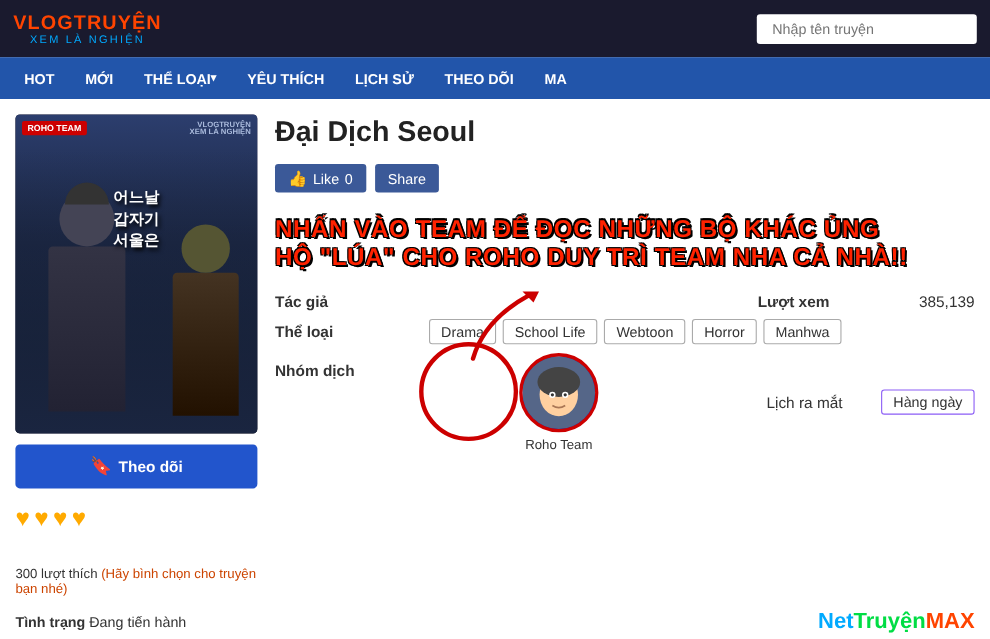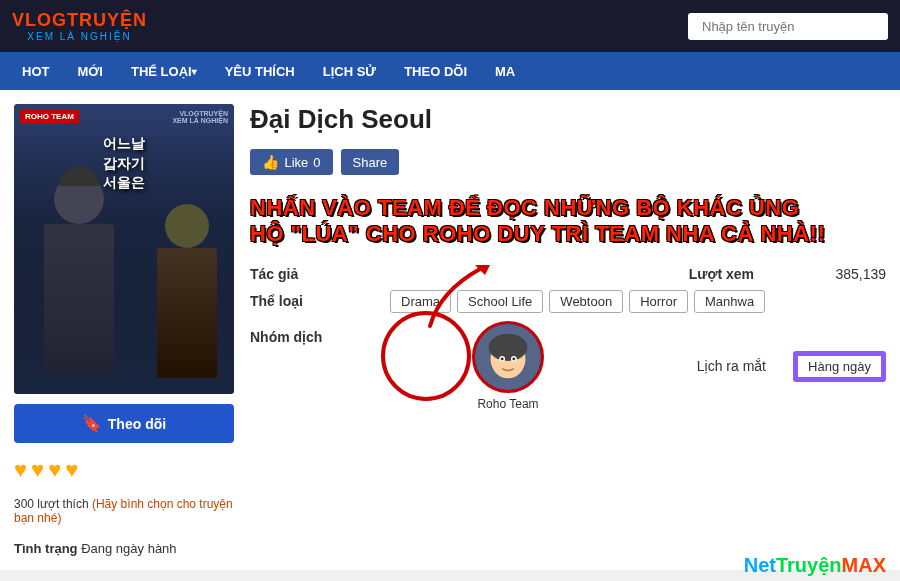--- a/index.html
+++ b/index.html
@@ -161,21 +161,21 @@
       margin-top: 4px;
     }
     .star {
       color: #ffaa00;
       font-size: 22px;
     }
 
     .rating-text {
       font-size: 12px;
       color: #333;
-      margin-top: 4px;
+      margin-top: 20px;
     }
     .rating-link {
       color: #cc4400;
       font-size: 12px;
       cursor: pointer;
     }
 
     .status-row {
       font-size: 13px;
       color: #333;
@@ -321,21 +321,21 @@
       position: absolute;
       top: -60px;
       left: 30px;
       width: 80px;
       height: 70px;
       pointer-events: none;
       z-index: 10;
     }
 
     .release-badge {
-      border: 5px solid #8b5cf6;
+      border: 1px solid #8b5cf6;
       padding: 3px 10px;
       border-radius: 3px;
       font-size: 13px;
       color: #333;
       background: #fff;
     }
 
     .lich-ra-mat-label {
       font-size: 14px;
       font-weight: normal;
@@ -398,21 +398,21 @@
         <div style="position:absolute;bottom:0;right:10px;width:75px;height:190px;z-index:2;">
           <div style="width:44px;height:44px;background:#553;border-radius:50%;margin:0 auto;position:relative;">
           </div>
           <div style="width:60px;height:130px;background:linear-gradient(180deg,#443322 0%,#221100 100%);margin:0 auto;border-radius:4px 4px 0 0;"></div>
         </div>
 
         <div class="cover-team-badge">ROHO TEAM</div>
         <div class="cover-watermark">VLOGTRUYỆN<br>XEM LÀ NGHIỆN</div>
 
         <div style="position:absolute;top:30px;left:50%;transform:translateX(-50%);z-index:4;text-align:center;width:90%;">
-          <div style="color:#fff;font-size:14px;font-weight:900;text-shadow:2px 2px 4px #000;line-height:1.4;">어느날<br>갑자기<br>서울은</div>
+          <div style="color:#fff;font-size:14px;font-weight:900;text-shadow:2px 2px 4px #000;line-height:1.4;margin-top:36px;">어느날<br>갑자기<br>서울은</div>
         </div>
       </div>
     </div>
 
     <button class="follow-btn">
       <span class="bookmark-icon">🔖</span>
       <span>Theo dõi</span>
     </button>
 
     <div class="stars-row">
@@ -423,21 +423,21 @@
     </div>
 
     <div class="rating-text">
       <span>300 lượt thích</span>
       <span class="rating-link">(Hãy bình chọn cho truyện bạn nhé)</span>
     </div>
 
     <div class="status-row">
       <span class="status-label">Tình trạng</span>
       <span class="status-value">  </span>
-      <span class="status-value">Đang ngày hành</span>
+      <span class="status-value">Đang tiến hành</span>
     </div>
   </div>
 
   <div class="right-panel">
 
     <h1 class="manga-title">Đại Dịch Seoul</h1>
 
     <div class="action-btns">
       <button class="btn-like">
         <span class="thumb-icon">👍</span>

